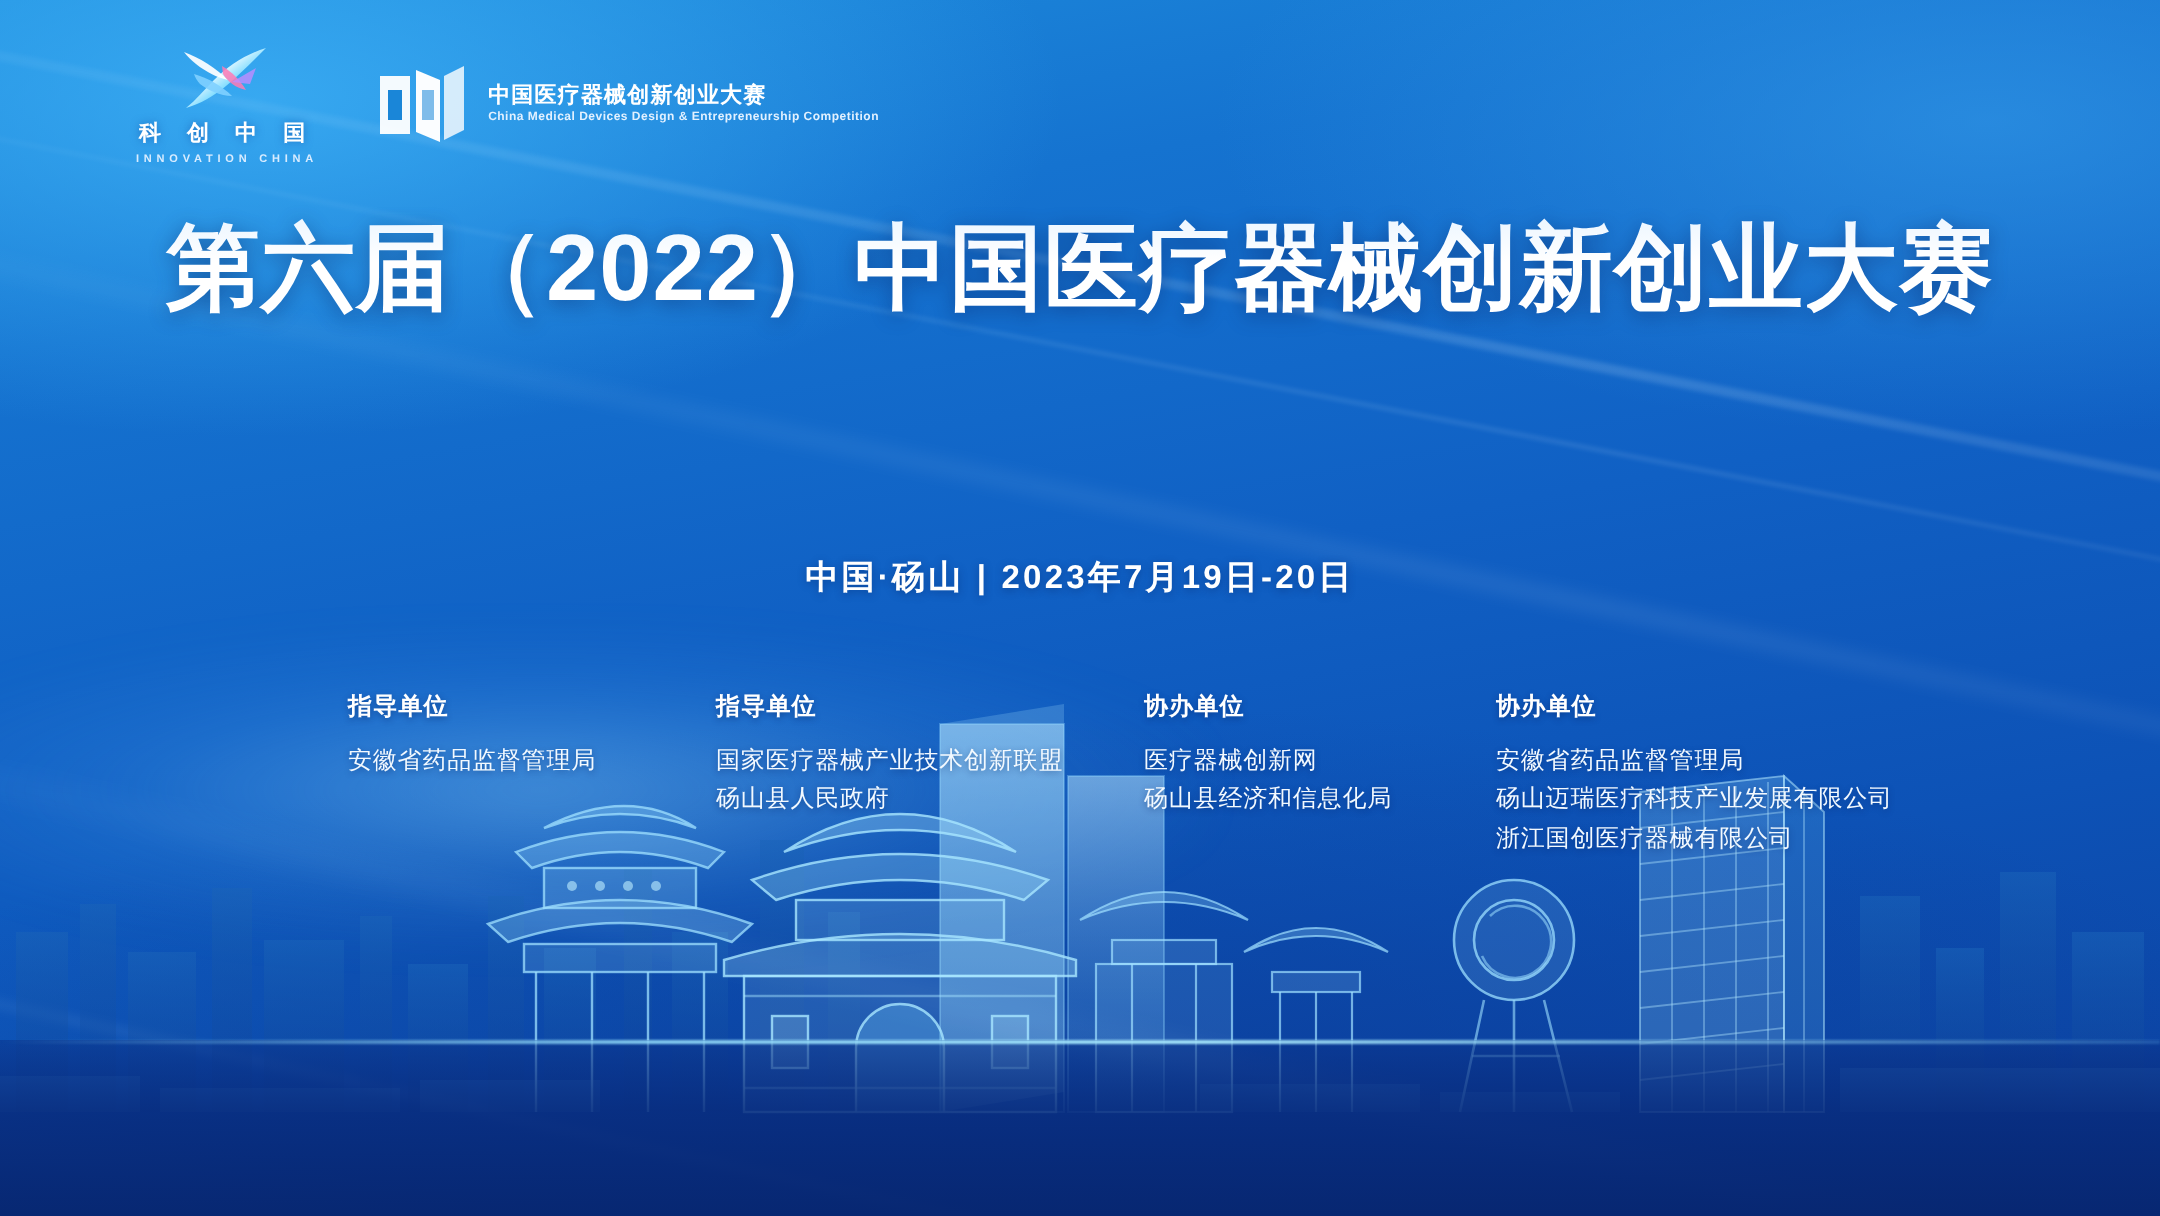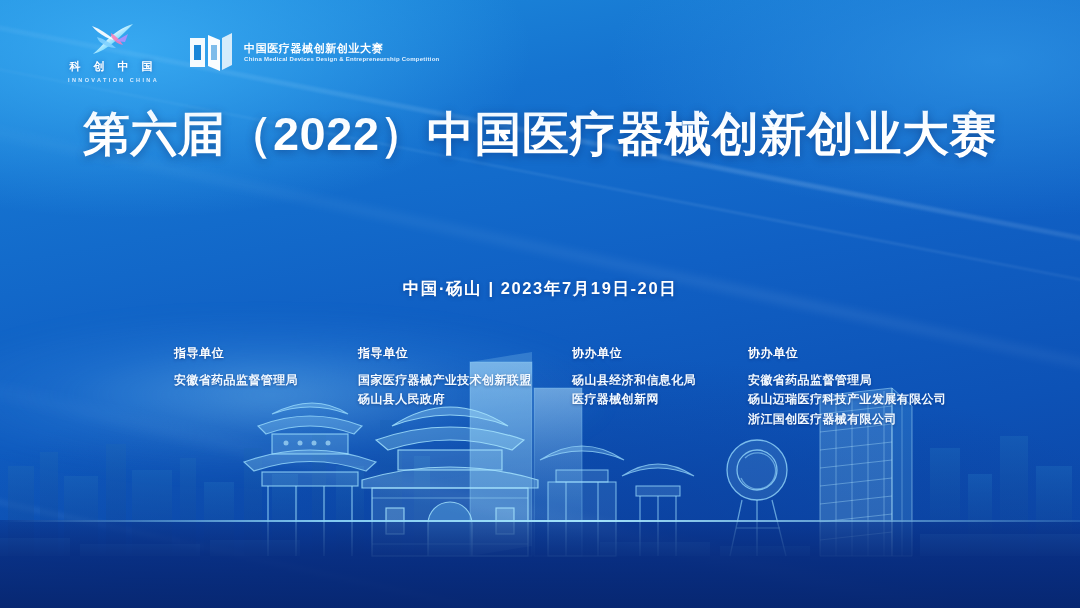--- a/index.html
+++ b/index.html
@@ -102,21 +102,21 @@
   .spcol { flex:0 0 auto; }
   .spcol.c1 { width:184px; }
   .spcol.c2 { width:214px; }
   .spcol.c3 { width:176px; }
   .spcol.c4 { width:auto; }
   .sp-head {
     font-size:12px; font-weight:700; color:#ffffff; letter-spacing:.6px;
     margin-bottom:9px; text-shadow:0 1px 3px rgba(4,32,96,.45);
   }
   .sp-item {
-    font-size:12px; font-weight:700; color:#f2f9ff; letter-spacing:.4px;
+    font-size:12px; font-weight:400; color:#f2f9ff; letter-spacing:.4px;
     line-height:1.62; white-space:nowrap;
     text-shadow:0 1px 3px rgba(4,32,96,.45);
   }
 </style>
 </head>
 <body>
 
 <div class="poster">
 
   <div class="streaks">
@@ -313,22 +313,22 @@
     </div>
 
     <div class="spcol c2">
       <div class="sp-head">指导单位</div>
       <div class="sp-item">国家医疗器械产业技术创新联盟</div>
       <div class="sp-item">砀山县人民政府</div>
     </div>
 
     <div class="spcol c3">
       <div class="sp-head">协办单位</div>
+      <div class="sp-item">医疗器械创新网</div>
       <div class="sp-item">砀山县经济和信息化局</div>
-      <div class="sp-item">医疗器械创新网</div>
     </div>
 
     <div class="spcol c4">
       <div class="sp-head">协办单位</div>
       <div class="sp-item">安徽省药品监督管理局</div>
       <div class="sp-item">砀山迈瑞医疗科技产业发展有限公司</div>
       <div class="sp-item">浙江国创医疗器械有限公司</div>
     </div>
   </div>
 

